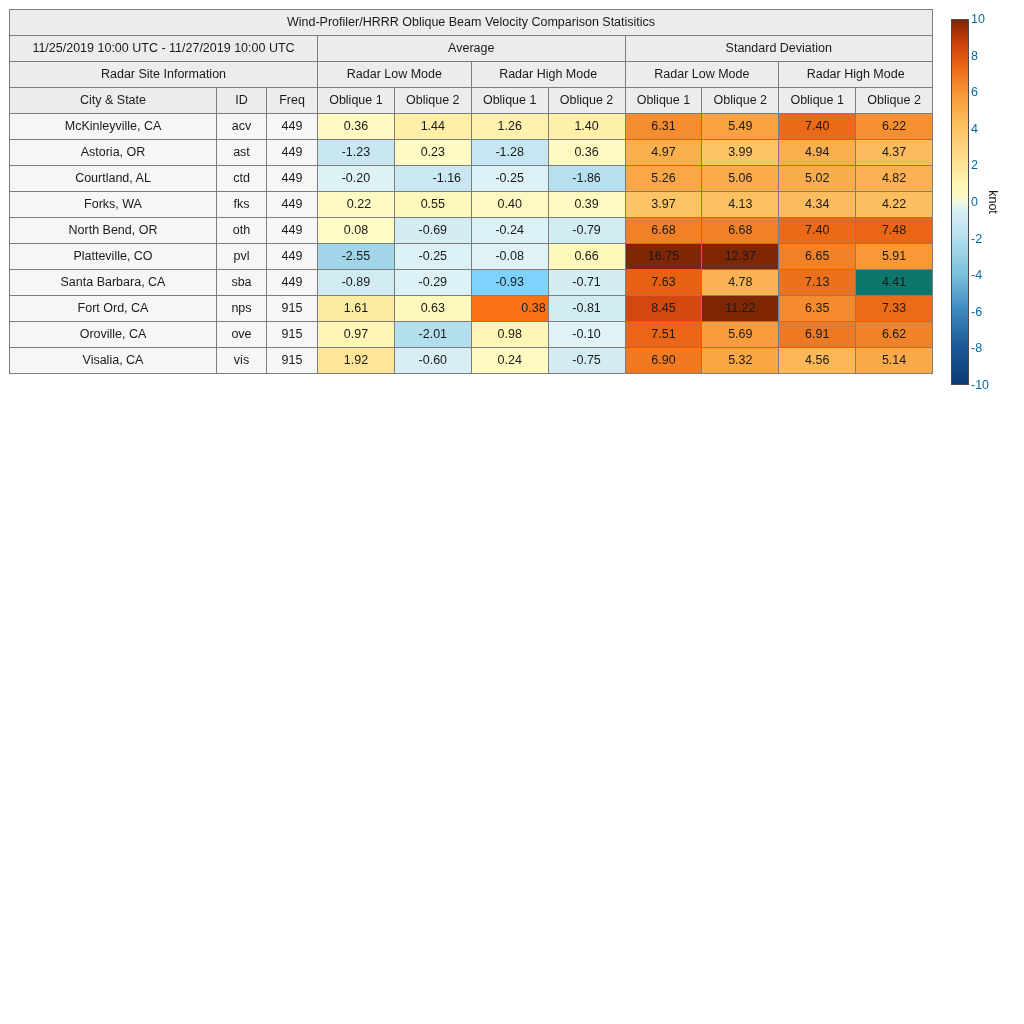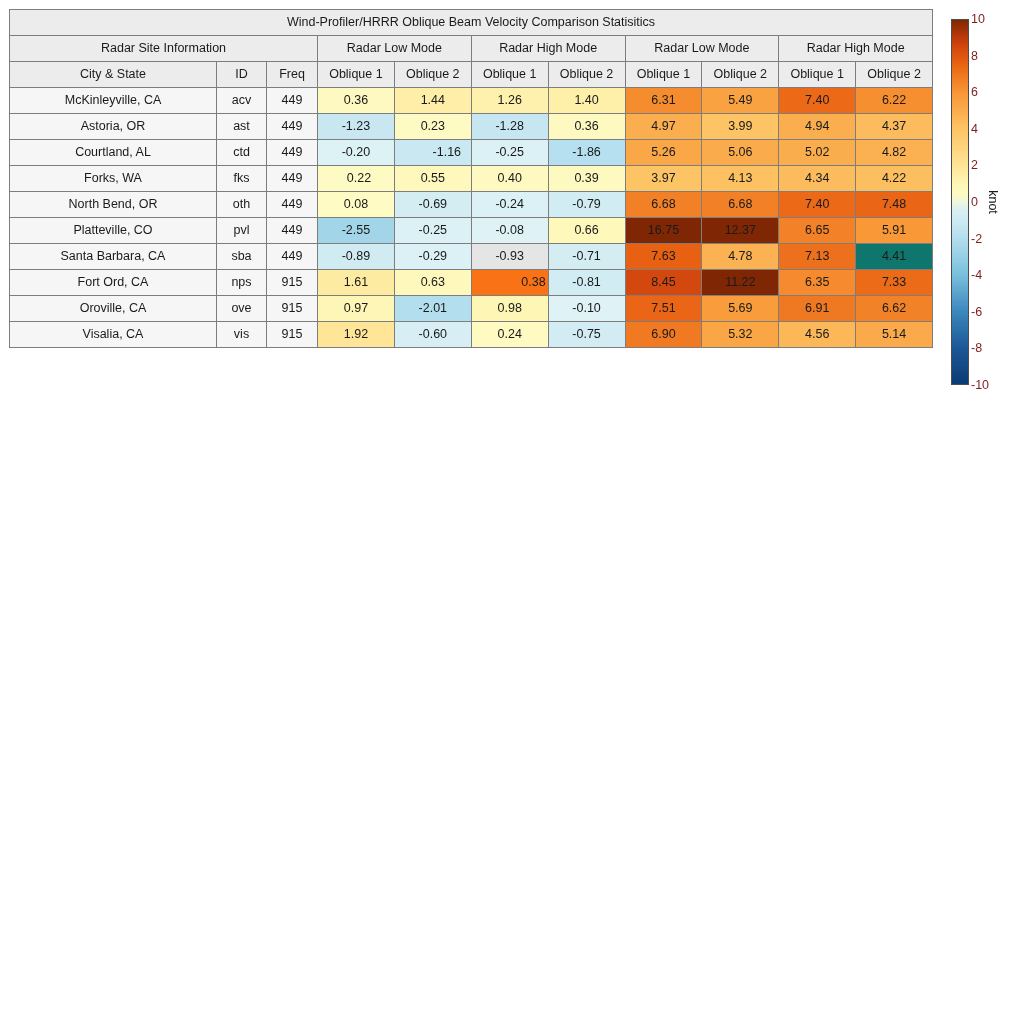--- a/index.html
+++ b/index.html
@@ -105,21 +105,21 @@
     position: absolute;
     left: 20px;
     top: 0;
     width: 30px;
     height: 366px;
   }
   .cbar-tick {
     position: absolute;
     left: 0;
     font-size: 12.5px;
-    color: #7f1d1d;
+    color: #0369a1;
     transform: translateY(-50%);
     white-space: nowrap;
   }
   .cbar-label {
     position: absolute;
     left: 42px;
     top: 183px;
     font-size: 12.5px;
     color: #1a1a1a;
     transform: translate(-50%, -50%) rotate(90deg);
@@ -143,20 +143,25 @@
           <col class="c-val">
           <col class="c-val">
         <col class="c-val">
           <col class="c-val">
           <col class="c-val">
           <col class="c-val">
       </colgroup>
       <tbody>
         <tr>
           <td class="hdr title-cell" colspan="11">Wind-Profiler/HRRR Oblique Beam Velocity Comparison Statisitics</td>
+        </tr>
+        <tr>
+          <td class="hdr" colspan="3">11/25/2019 10:00 UTC - 11/27/2019 10:00 UTC</td>
+          <td class="hdr" colspan="4">Average</td>
+          <td class="hdr" colspan="4">Standard Deviation</td>
         </tr>
         <tr>
           <td class="hdr" colspan="3">Radar Site Information</td>
           <td class="hdr" colspan="2">Radar Low Mode</td>
           <td class="hdr" colspan="2">Radar High Mode</td>
           <td class="hdr" colspan="2">Radar Low Mode</td>
           <td class="hdr" colspan="2">Radar High Mode</td>
         </tr>
         <tr>
           <td class="hdr">City &amp; State</td>
@@ -250,21 +255,21 @@
             <td class="valcell" style="background-color: rgb(127, 39, 4);">12.37</td>
             <td class="valcell" style="background-color: rgb(242, 129, 39);">6.65</td>
             <td class="valcell" style="background-color: rgb(248, 152, 55);">5.91</td>
           </tr>
           <tr>
             <td class="sitecell">Santa Barbara, CA</td>
             <td class="sitecell">sba</td>
             <td class="sitecell">449</td>
             <td class="valcell" style="background-color: rgb(208, 235, 242);">-0.89</td>
             <td class="valcell" style="background-color: rgb(219, 241, 245);">-0.29</td>
-            <td class="valcell" style="background-color: #e5e5e5;">-0.93</td>
+            <td class="valcell" style="background-color: #7dd3fc;">-0.93</td>
             <td class="valcell" style="background-color: rgb(211, 237, 243);">-0.71</td>
             <td class="valcell" style="background-color: rgb(232, 97, 19);">7.63</td>
             <td class="valcell" style="background-color: rgb(251, 178, 82);">4.78</td>
             <td class="valcell" style="background-color: rgb(237, 113, 29);">7.13</td>
             <td class="valcell" style="background-color: #0f766e;">4.41</td>
           </tr>
           <tr>
             <td class="sitecell">Fort Ord, CA</td>
             <td class="sitecell">nps</td>
             <td class="sitecell">915</td>

